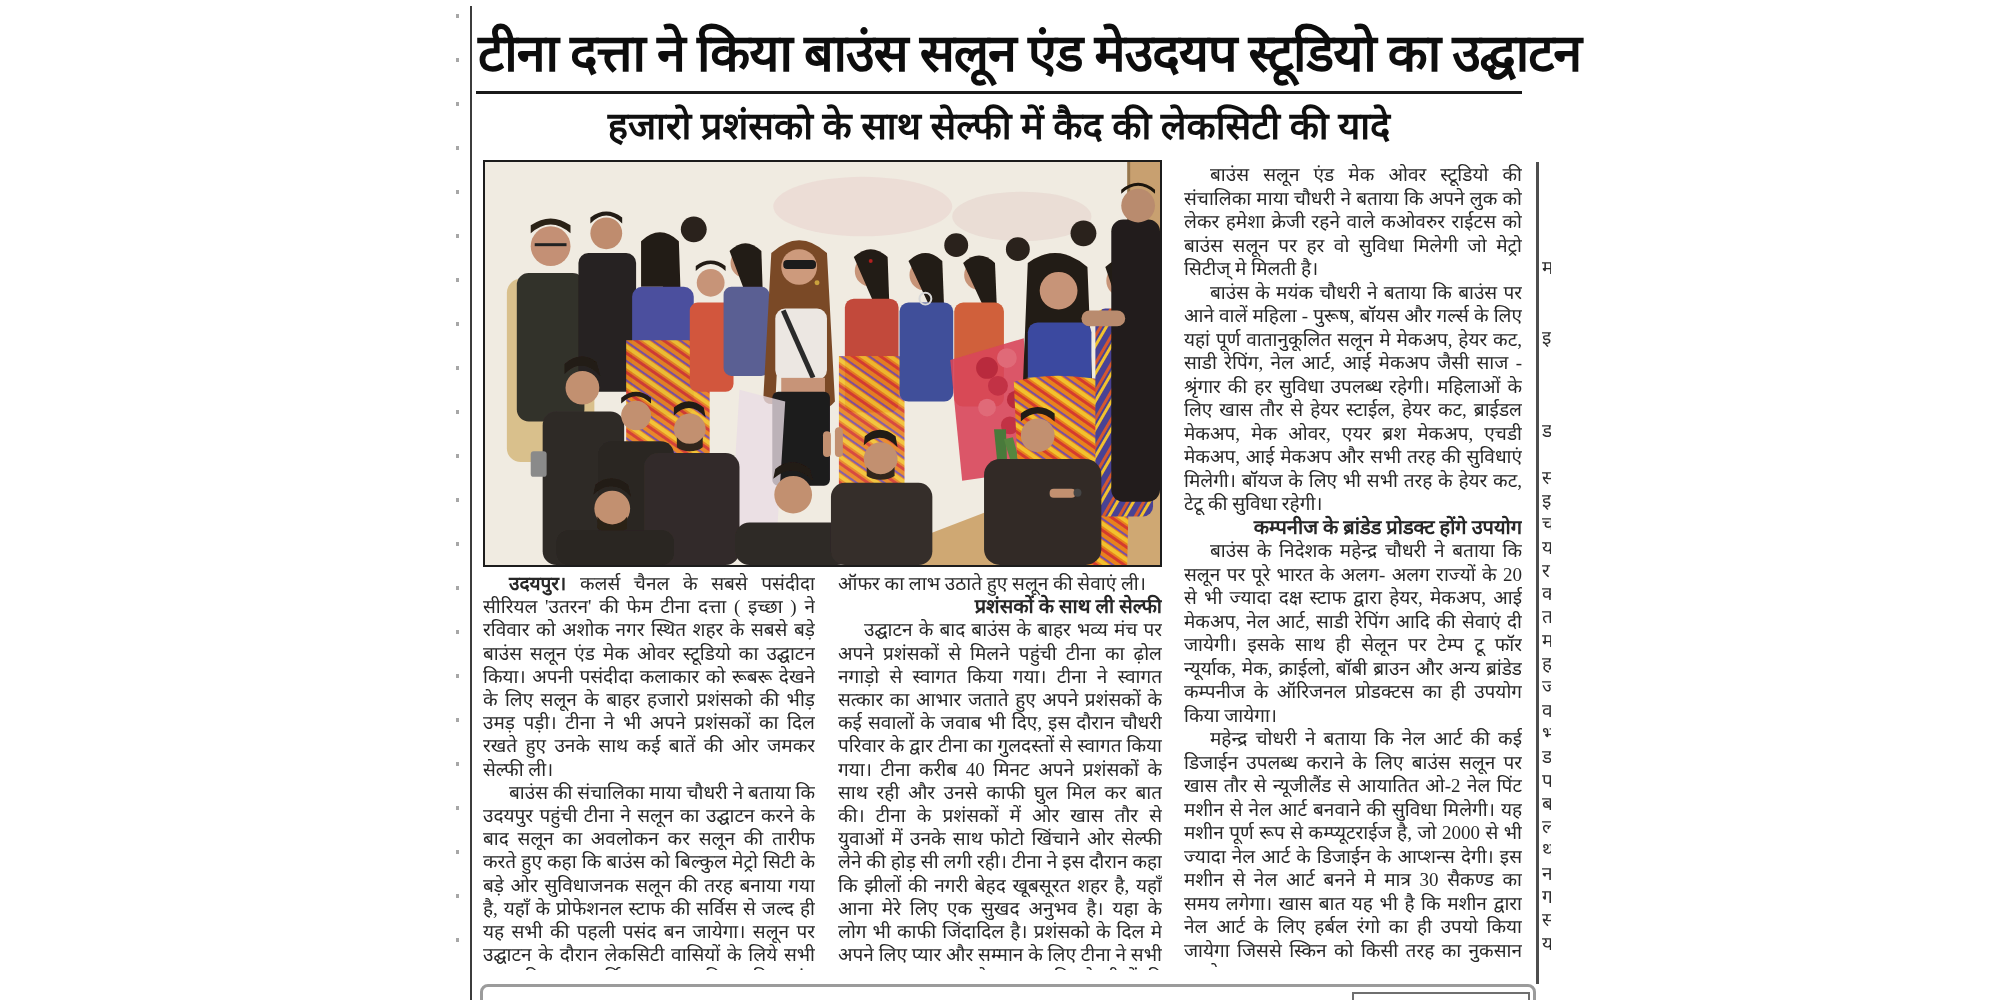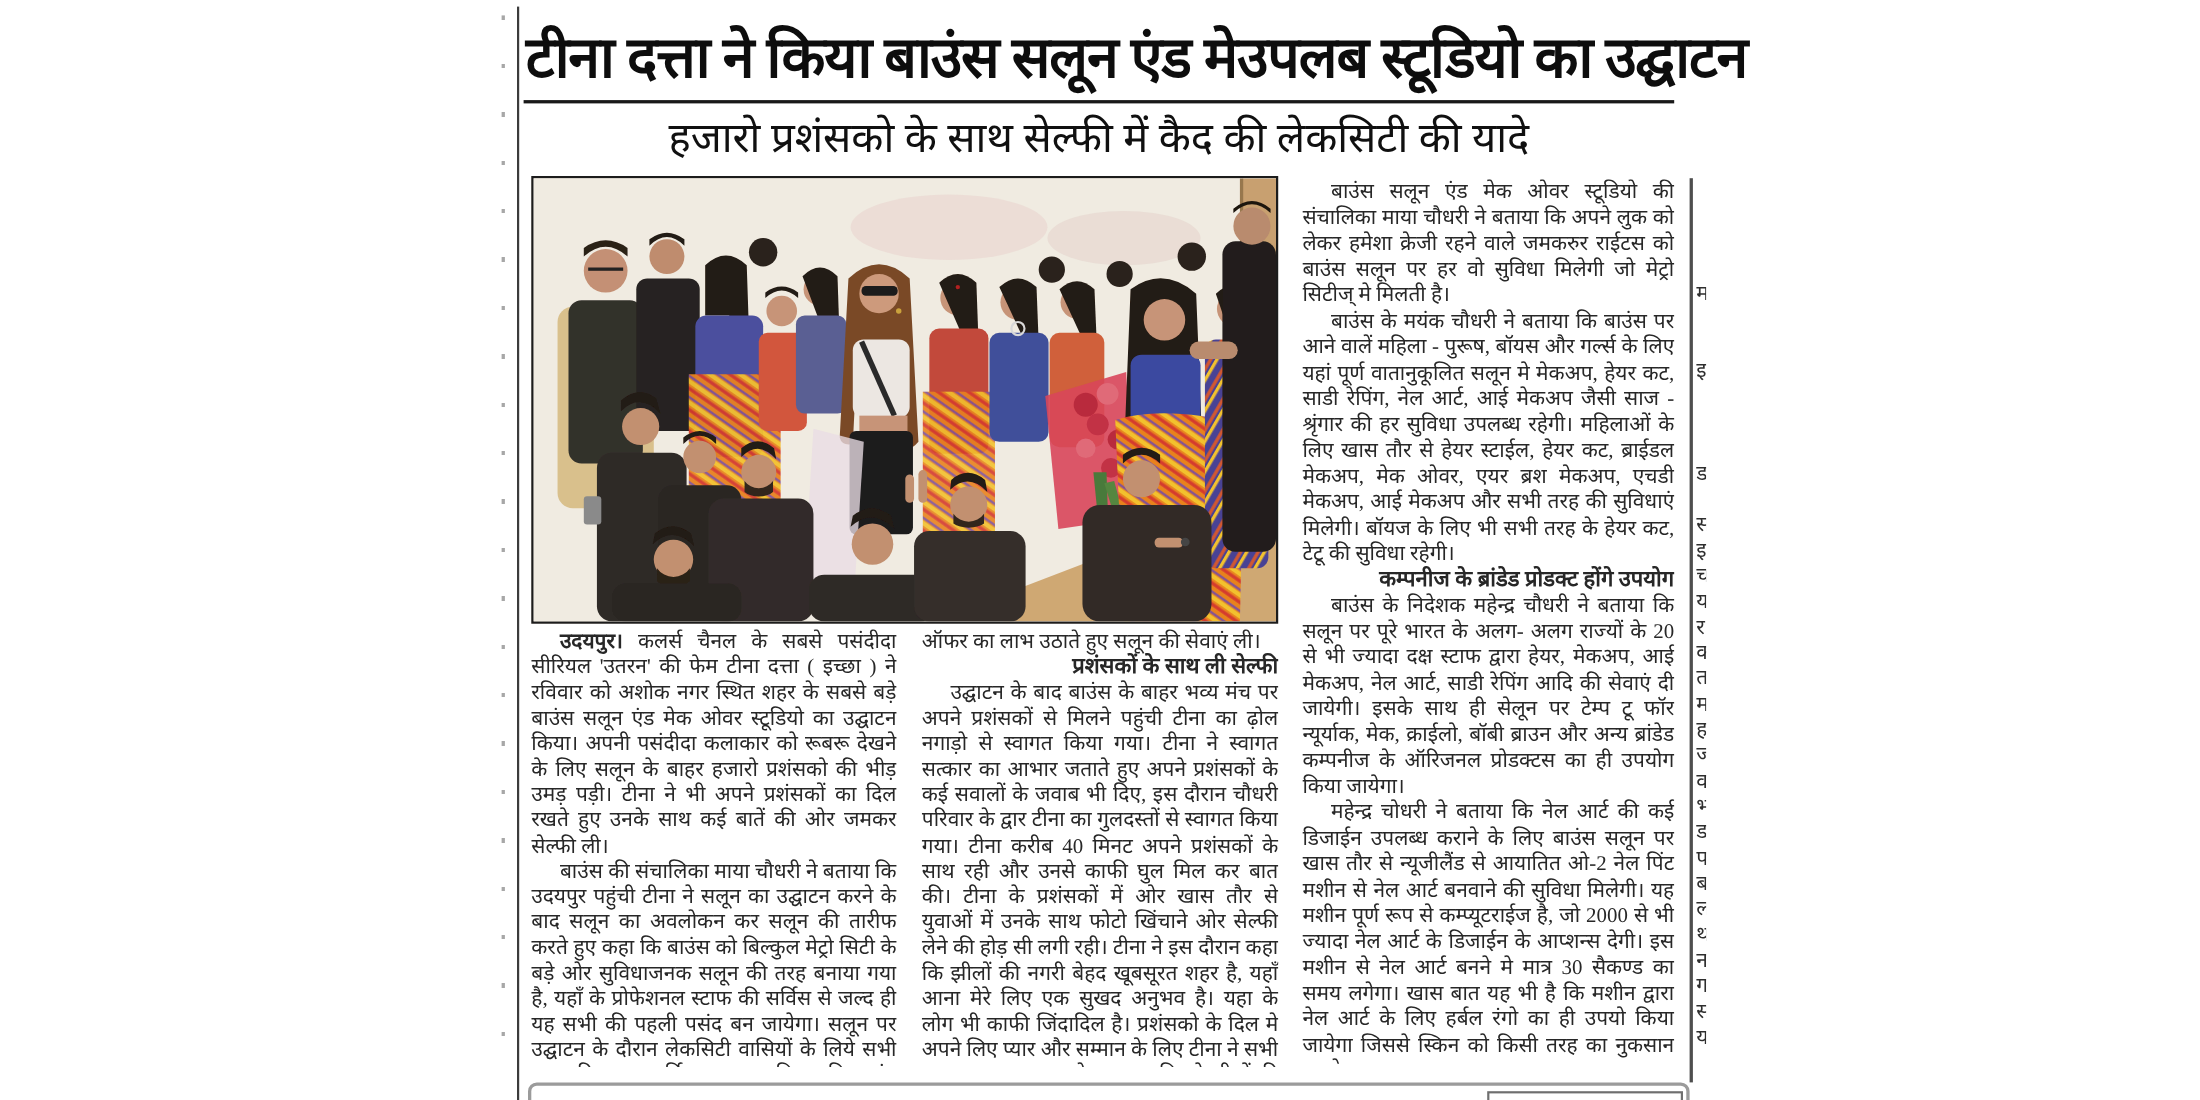--- a/index.html
+++ b/index.html
@@ -20,21 +20,21 @@
     left:478px;top:20px;width:1042px;height:70px;
     text-align:center;white-space:nowrap;
     font-family:"Liberation Serif", serif;
     font-weight:800;font-size:52px;line-height:68px;color:#0d0d0d;
     letter-spacing:-1px;
   }
   .headline-rule{left:476px;top:91px;width:1046px;height:3px;background:#191919;}
   .subheadline{
     left:478px;top:98px;width:1042px;height:58px;
     text-align:center;white-space:nowrap;
-    font-weight:400;font-size:38px;line-height:56px;color:#101010;
+    font-weight:700;font-size:38px;line-height:56px;color:#101010;
   }
 
   .photo-frame{
     left:483px;top:160px;width:679px;height:407px;
     border:2px solid #1c1c1c;box-sizing:border-box;background:#efe9df;
     overflow:hidden;
   }
   .photo-frame svg{display:block;width:100%;height:100%;}
 
   .col{
@@ -62,21 +62,21 @@
     font-size:19px;line-height:23.3px;white-space:pre;color:#2e2e2e;
   }
 </style>
 </head>
 <body>
 
 <div class="abs scan-noise"></div>
 <div class="abs rule-v-left"></div>
 <div class="abs rule-v-right"></div>
 
-<div class="abs headline">टीना दत्ता ने किया बाउंस सलून एंड मेउपलब स्टूडियो का उद्घाटन</div>
+<div class="abs headline">टीना दत्ता ने किया बाउंस सलून एंड मेउदयप स्टूडियो का उद्घाटन</div>
 <div class="abs headline-rule"></div>
 <div class="abs subheadline">हजारो प्रशंसको के साथ सेल्फी में कैद की लेकसिटी की यादे</div>
 
 <div class="abs photo-frame">
   <svg viewBox="0 0 679 407" preserveAspectRatio="none">
     <defs>
       <pattern id="leh1" width="16" height="16" patternUnits="userSpaceOnUse" patternTransform="rotate(35)">
         <rect width="16" height="16" fill="#e8821f"></rect>
         <rect y="5" width="16" height="4" fill="#f2c12e"></rect>
         <rect y="11" width="16" height="3" fill="#d43a2f"></rect>
@@ -229,21 +229,21 @@
   <p>बाउंस की संचालिका माया चौधरी ने बताया कि उदयपुर पहुंची टीना ने सलून का उद्घाटन करने के बाद सलून का अवलोकन कर सलून की तारीफ करते हुए कहा कि बाउंस को बिल्कुल मेट्रो सिटी के बड़े ओर सुविधाजनक सलून की तरह बनाया गया है, यहाँ के प्रोफेशनल स्टाफ की सर्विस से जल्द ही यह सभी की पहली पसंद बन जायेगा। सलून पर उद्घाटन के दौरान लेकसिटी वासियों के लिये सभी तरह की सलून सर्विस पर 50 प्रतिशत डिस्काउंट दिया गया, लोगो ने भी इस</p>
 </div>
 
 <div class="col col-mid">
   <p class="noindent">ऑफर का लाभ उठाते हुए सलून की सेवाएं ली।</p>
   <p class="subhead">प्रशंसकों के साथ ली सेल्फी</p>
   <p>उद्घाटन के बाद बाउंस के बाहर भव्य मंच पर अपने प्रशंसकों से मिलने पहुंची टीना का ढ़ोल नगाड़ो से स्वागत किया गया। टीना ने स्वागत सत्कार का आभार जताते हुए अपने प्रशंसकों के कई सवालों के जवाब भी दिए, इस दौरान चौधरी परिवार के द्वार टीना का गुलदस्तों से स्वागत किया गया। टीना करीब 40 मिनट अपने प्रशंसकों के साथ रही और उनसे काफी घुल मिल कर बात की। टीना के प्रशंसकों में ओर खास तौर से युवाओं में उनके साथ फोटो खिंचाने ओर सेल्फी लेने की होड़ सी लगी रही। टीना ने इस दौरान कहा कि झीलों की नगरी बेहद खूबसूरत शहर है, यहाँ आना मेरे लिए एक सुखद अनुभव है। यहा के लोग भी काफी जिंदादिल है। प्रशंसको के दिल मे अपने लिए प्यार और सम्मान के लिए टीना ने सभी का आभार प्रकट करते हुए कहा कि वो झीलों की नगरी में बार बार आना चाहेगी।</p>
 </div>
 
 <div class="col col-right">
-  <p>बाउंस सलून एंड मेक ओवर स्टूडियो की संचालिका माया चौधरी ने बताया कि अपने लुक को लेकर हमेशा क्रेजी रहने वाले जमकरुर राईटस को बाउंस सलून पर हर वो सुविधा मिलेगी जो मेट्रो सिटीज् मे मिलती है।</p>
+  <p>बाउंस सलून एंड मेक ओवर स्टूडियो की संचालिका माया चौधरी ने बताया कि अपने लुक को लेकर हमेशा क्रेजी रहने वाले कओवरुर राईटस को बाउंस सलून पर हर वो सुविधा मिलेगी जो मेट्रो सिटीज् मे मिलती है।</p>
   <p>बाउंस के मयंक चौधरी ने बताया कि बाउंस पर आने वालें महिला - पुरूष, बॉयस और गर्ल्स के लिए यहां पूर्ण वातानुकूलित सलून मे मेकअप, हेयर कट, साडी रेपिंग, नेल आर्ट, आई मेकअप जैसी साज - श्रृंगार की हर सुविधा उपलब्ध रहेगी। महिलाओं के लिए खास तौर से हेयर स्टाईल, हेयर कट, ब्राईडल मेकअप, मेक ओवर, एयर ब्रश मेकअप, एचडी मेकअप, आई मेकअप और सभी तरह की सुविधाएं मिलेगी। बॉयज के लिए भी सभी तरह के हेयर कट, टेटू की सुविधा रहेगी।</p>
   <p class="subhead">कम्पनीज के ब्रांडेड प्रोडक्ट होंगे उपयोग</p>
   <p>बाउंस के निदेशक महेन्द्र चौधरी ने बताया कि सलून पर पूरे भारत के अलग- अलग राज्यों के 20 से भी ज्यादा दक्ष स्टाफ द्वारा हेयर, मेकअप, आई मेकअप, नेल आर्ट, साडी रेपिंग आदि की सेवाएं दी जायेगी। इसके साथ ही सेलून पर टेम्प टू फॉर न्यूर्याक, मेक, क्राईलो, बॉबी ब्राउन और अन्य ब्रांडेड कम्पनीज के ऑरिजनल प्रोडक्टस का ही उपयोग किया जायेगा।</p>
   <p>महेन्द्र चोधरी ने बताया कि नेल आर्ट की कई डिजाईन उपलब्ध कराने के लिए बाउंस सलून पर खास तौर से न्यूजीलैंड से आयातित ओ-2 नेल पिंट मशीन से नेल आर्ट बनवाने की सुविधा मिलेगी। यह मशीन पूर्ण रूप से कम्प्यूटराईज है, जो 2000 से भी ज्यादा नेल आर्ट के डिजाईन के आप्शन्स देगी। इस मशीन से नेल आर्ट बनने मे मात्र 30 सैकण्ड का समय लगेगा। खास बात यह भी है कि मशीन द्वारा नेल आर्ट के लिए हर्बल रंगो का ही उपयो किया जायेगा जिससे स्किन को किसी तरह का नुकसान ना हो।</p>
 </div>
 
 <div class="abs bottom-box"></div>
 <div class="abs bottom-box-inner"></div>
 
 <div class="abs edge-frags">म

